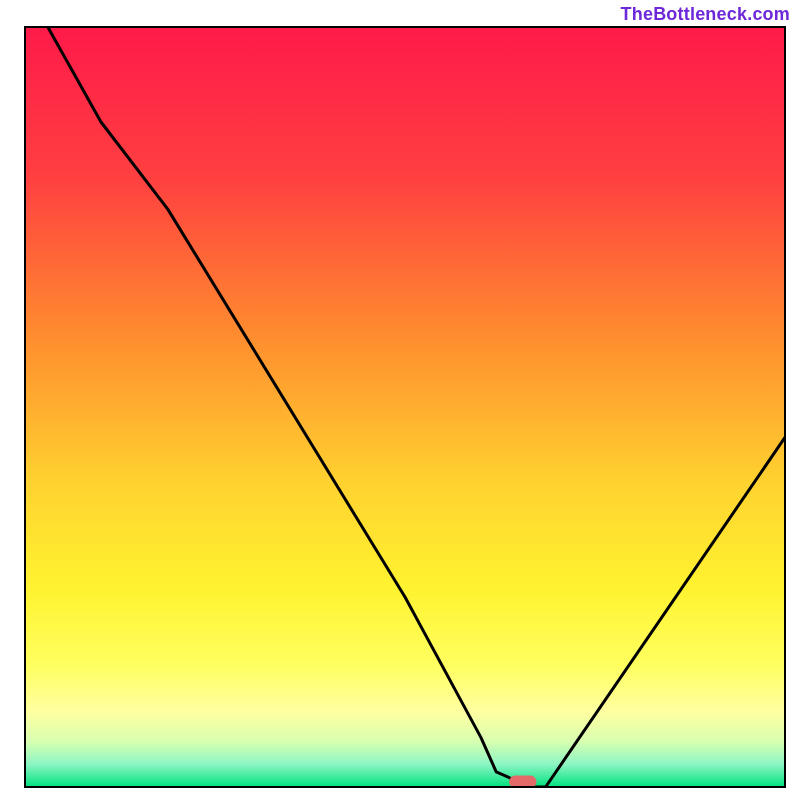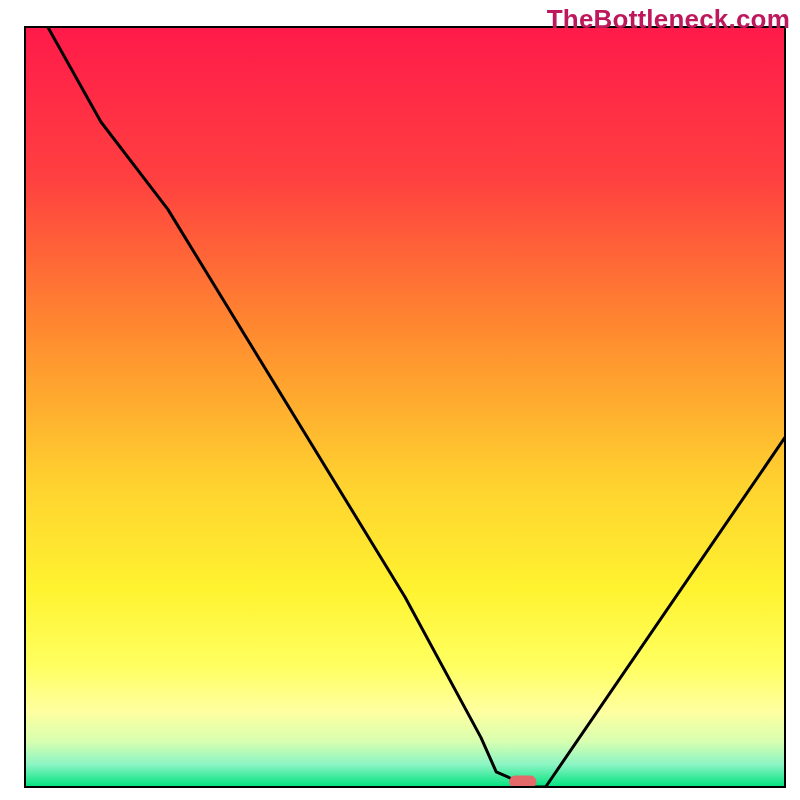--- a/index.html
+++ b/index.html
@@ -13,23 +13,23 @@
   }
   .chart-wrap {
     position: relative;
     width: 800px;
     height: 800px;
   }
   .watermark {
     position: absolute;
     top: 4px;
     right: 10px;
-    font-size: 26px;
+    font-size: 18px;
     font-weight: 600;
-    color: #be185d;
+    color: #6d28d9;
     letter-spacing: 0.2px;
     z-index: 5;
     user-select: none;
   }
   svg.plot {
     position: absolute;
     left: 0;
     top: 0;
     width: 800px;
     height: 800px;

